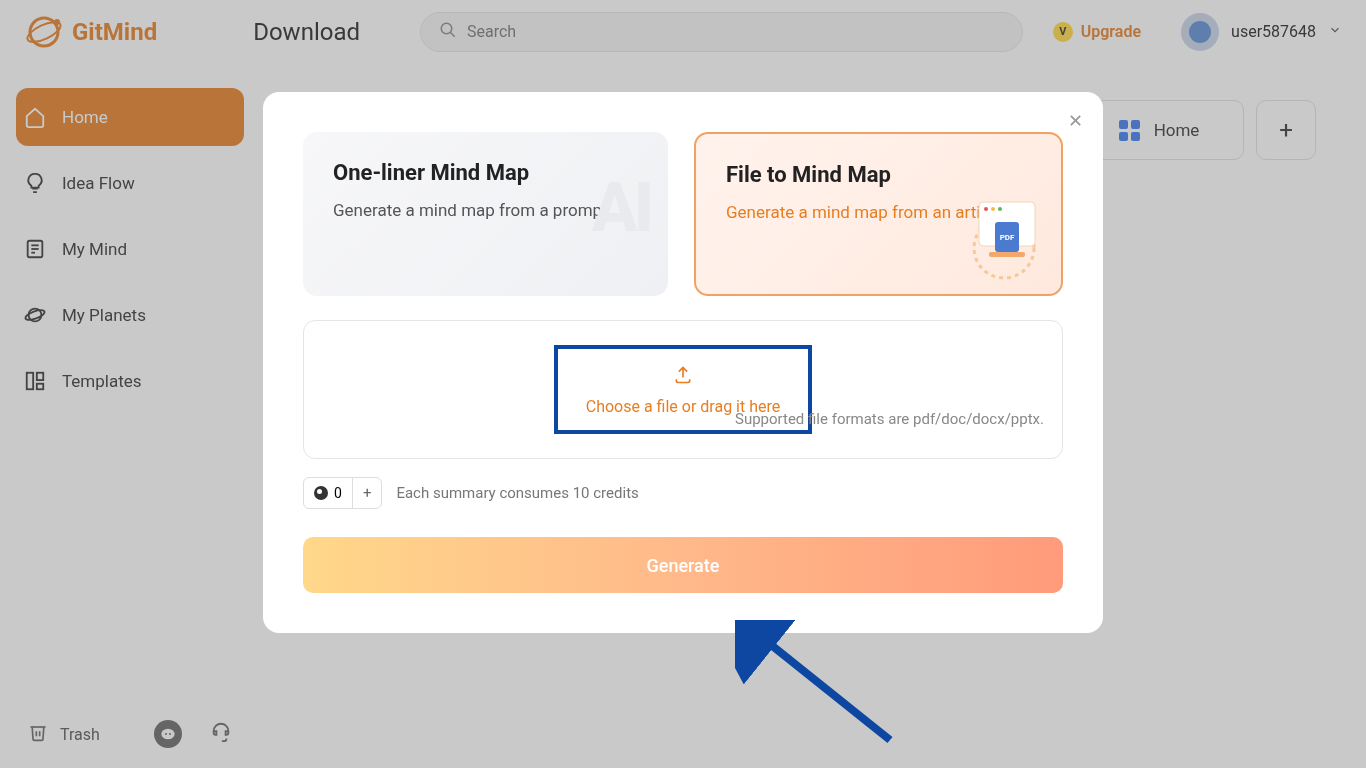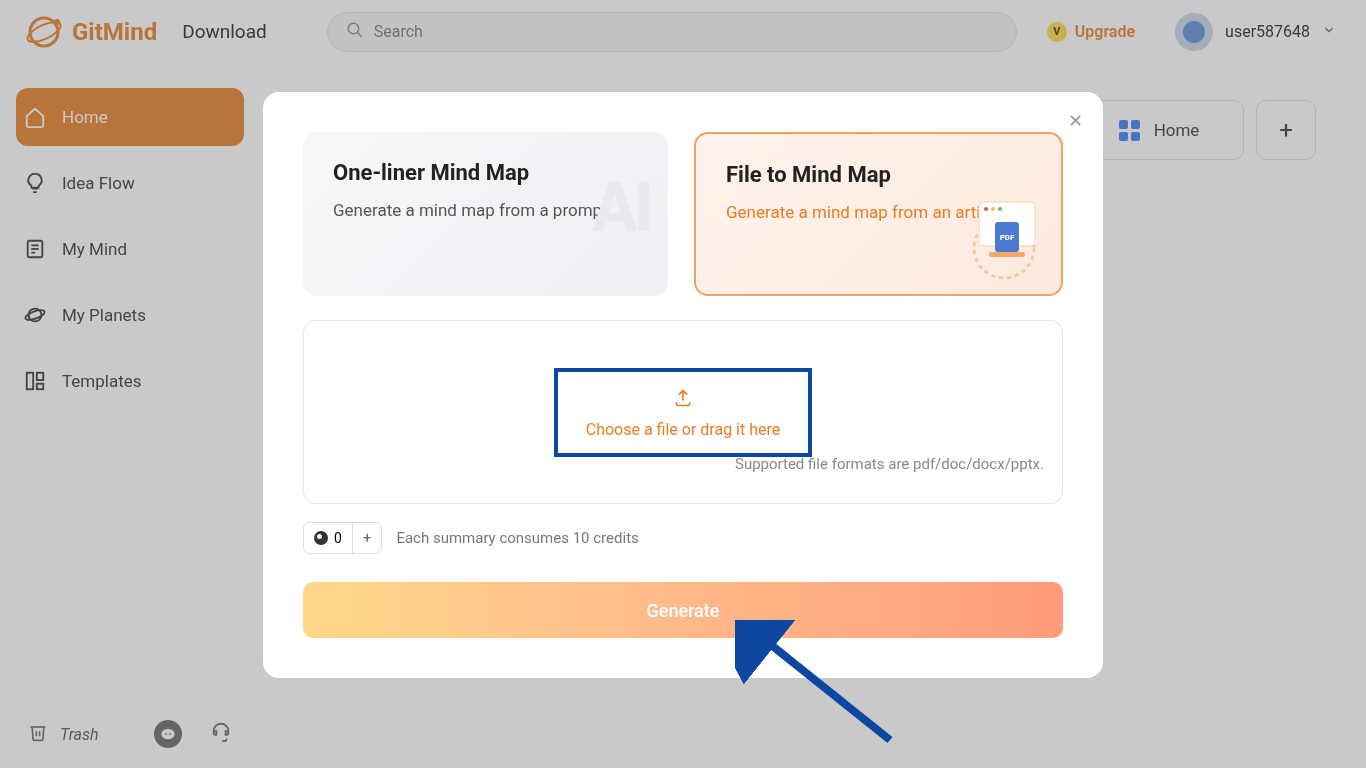--- a/index.html
+++ b/index.html
@@ -3,36 +3,36 @@
 <meta charset="utf-8">
 <style>
 * { margin: 0; padding: 0; box-sizing: border-box; font-family: -apple-system, BlinkMacSystemFont, "Segoe UI", Roboto, sans-serif; }
 body { width: 1366px; height: 768px; background: #fff; overflow: hidden; position: relative; }
 
 
 .header { height: 64px; display: flex; align-items: center; padding: 0 24px; border-bottom: 1px solid transparent; }
 .logo { display: flex; align-items: center; gap: 8px; }
 .logo-icon { width: 40px; height: 40px; display: flex; align-items: center; justify-content: center; }
 .logo-text { font-size: 24px; font-weight: 700; color: #e67e22; }
-.download-link { margin-left: 25px; font-size: 19px; color: #222; }
+.download-link { margin-left: 96px; font-size: 24px; color: #222; }
 .search-bar { flex: 1; margin-left: 60px; max-width: 690px; height: 40px; background: #f5f5f5; border: 1px solid #e5e5e5; border-radius: 20px; display: flex; align-items: center; padding: 0 18px; gap: 10px; }
 .search-bar input { flex: 1; border: none; background: transparent; font-size: 16px; color: #666; outline: none; }
 .upgrade { display: flex; align-items: center; gap: 8px; margin-left: 30px; color: #e67e22; font-weight: 600; font-size: 16px; }
 .upgrade-badge { width: 20px; height: 20px; background: #ffd93d; border-radius: 50%; display: flex; align-items: center; justify-content: center; font-size: 11px; font-weight: 700; color: #333; }
 .user-section { display: flex; align-items: center; gap: 12px; margin-left: 40px; }
 .avatar { width: 38px; height: 38px; border-radius: 50%; background: #c8d4e8; display: flex; align-items: center; justify-content: center; }
 .avatar-inner { width: 22px; height: 22px; border-radius: 50%; background: #5b8dd6; }
 .username { font-size: 16px; color: #222; }
 
 
 .sidebar { position: absolute; left: 0; top: 64px; width: 260px; height: calc(100% - 64px); padding: 24px 16px; }
 .sidebar-item { display: flex; align-items: center; gap: 16px; padding: 18px 8px; border-radius: 12px; font-size: 17px; color: #333; cursor: pointer; margin-bottom: 8px; }
 .sidebar-item.active { background: #e67e22; color: #fff; }
 .sidebar-icon { width: 22px; height: 22px; display: flex; align-items: center; justify-content: center; }
-.sidebar-bottom { position: absolute; bottom: 20px; left: 16px; right: 16px; display: flex; align-items: center; gap: 28px; padding: 0 12px; font-style: italic; }
+.sidebar-bottom { position: absolute; bottom: 20px; left: 16px; right: 16px; display: flex; align-items: center; gap: 28px; padding: 0 12px; }
 .trash-item { display: flex; align-items: center; gap: 12px; font-size: 16px; color: #555; flex: 1; }
 .bottom-icon { width: 28px; height: 28px; border-radius: 50%; background: #666; display: flex; align-items: center; justify-content: center; color: #fff; }
 
 
 .main-top { position: absolute; right: 50px; top: 100px; display: flex; gap: 12px; }
 .more-btn, .plus-btn { height: 60px; background: #fff; border: 1px solid #e0e0e0; border-radius: 10px; display: flex; align-items: center; justify-content: center; font-size: 17px; color: #333; }
 .more-btn { width: 170px; gap: 14px; }
 .plus-btn { width: 60px; font-size: 24px; }
 .grid-icon-sq { display: grid; grid-template-columns: repeat(2, 9px); grid-template-rows: repeat(2, 9px); gap: 3px; }
 .grid-icon-sq span { background: #3d7cf0; border-radius: 2px; }
@@ -46,21 +46,21 @@
 .cards { display: flex; gap: 26px; }
 .card { flex: 1; height: 164px; border-radius: 14px; padding: 28px 30px; position: relative; overflow: hidden; }
 .card-a { background: linear-gradient(135deg, #f7f7f9 0%, #eef0f3 100%); }
 .card-b { background: linear-gradient(135deg, #fff3ed 0%, #ffe9de 100%); border: 2px solid #f0a264; }
 .card-title { font-size: 22px; font-weight: 700; color: #222; margin-bottom: 14px; }
 .card-sub { font-size: 17px; color: #555; line-height: 1.4; }
 .card-b .card-sub { color: #e67e22; }
 .card-ghost { position: absolute; right: 18px; top: 36px; font-size: 68px; font-weight: 800; color: #e8eaed; letter-spacing: -4px; }
 .card-doc { position: absolute; right: 12px; top: 58px; width: 90px; height: 90px; }
 
-.dropzone { margin-top: 24px; height: 184px; border: 1px solid #e5e5e5; border-radius: 12px; position: relative; display: flex; flex-direction: column; align-items: center; justify-content: center; text-align: right; }
+.dropzone { margin-top: 24px; height: 139px; border: 1px solid #e5e5e5; border-radius: 12px; position: relative; display: flex; flex-direction: column; align-items: center; justify-content: center; text-align: right; }
 .choose-box { border: 4px solid #0d47a1; padding: 16px 28px 14px; display: flex; flex-direction: column; align-items: center; gap: 8px; }
 .upload-icn { color: #e67e22; font-size: 18px; }
 .choose-text { color: #e67e22; font-size: 16px; }
 .supported { position: absolute; right: 18px; bottom: 30px; font-size: 15px; color: #888; }
 
 .credits-row { display: flex; align-items: center; gap: 14px; margin-top: 18px; }
 .credit-box { display: flex; align-items: center; border: 1px solid #ddd; border-radius: 6px; overflow: hidden; }
 .credit-count { display: flex; align-items: center; gap: 6px; padding: 6px 10px; font-size: 14px; }
 .credit-dot { width: 14px; height: 14px; border-radius: 50%; background: #333; display: inline-block; position: relative; }
 .credit-dot::after { content: ''; position: absolute; left: 3px; top: 3px; width: 5px; height: 5px; background: #fff; border-radius: 50%; }

